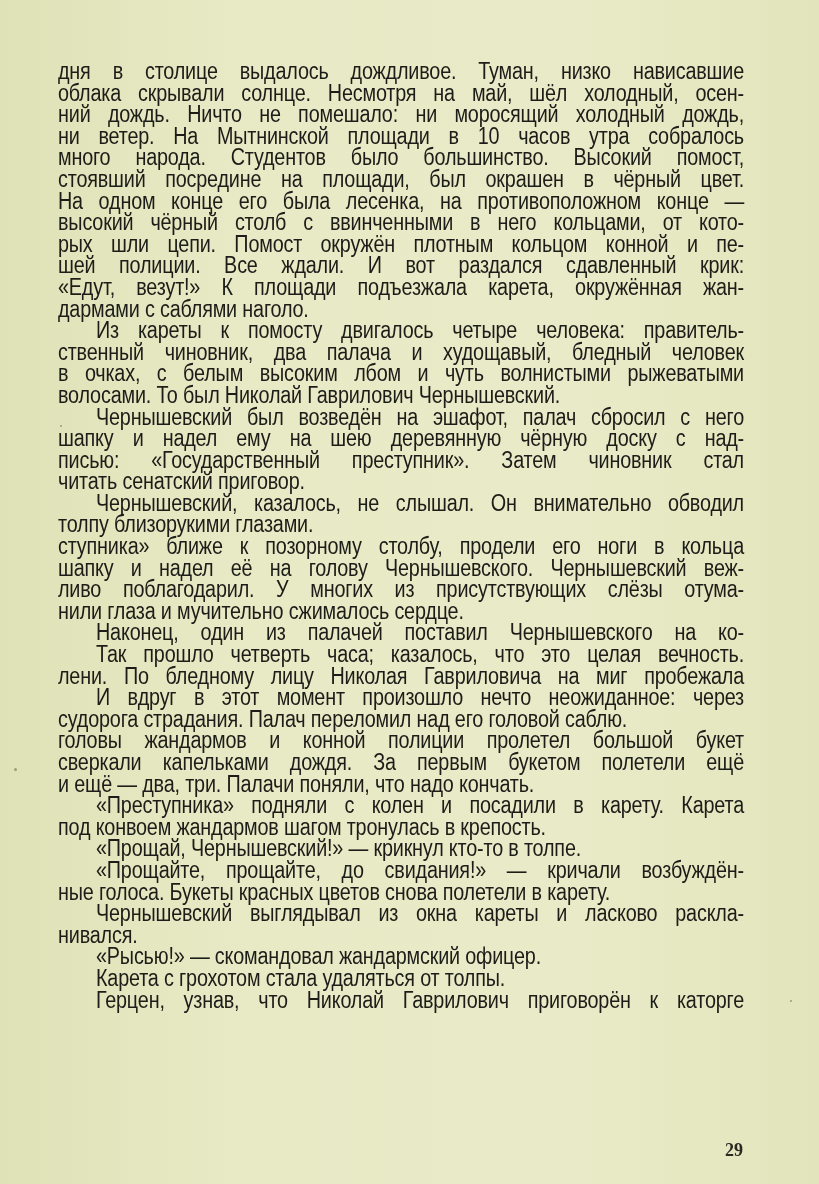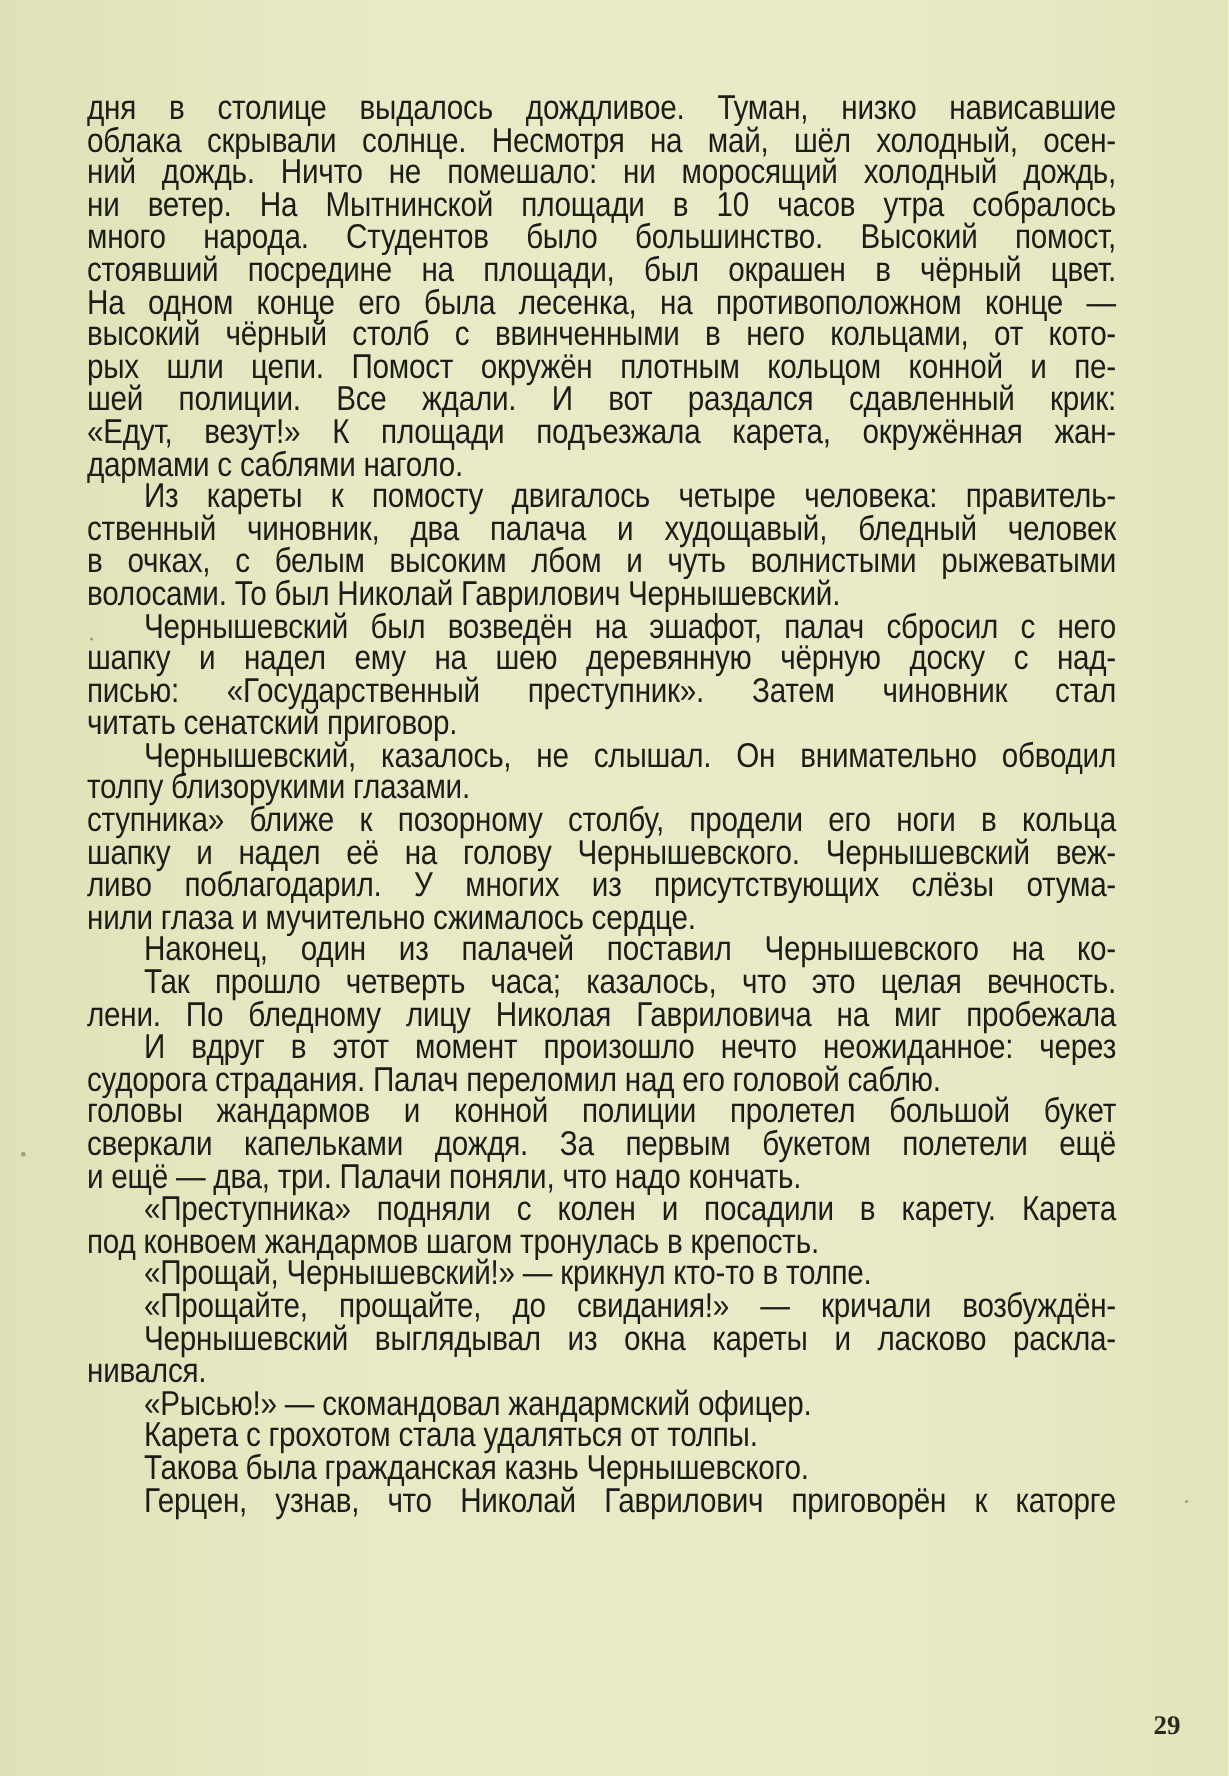--- a/index.html
+++ b/index.html
@@ -47,21 +47,20 @@
     text-align-last: inherit;
   }
   .page-number {
     position: absolute;
     left: 725px;
     top: 1140px;
     font-size: 18px;
     font-family: "Liberation Serif", serif;
     font-weight: bold;
     color: #2a2a22;
-    margin-left: 44px;
   }
   .speck {
     position: absolute;
     width: 3px;
     height: 3px;
     border-radius: 50%;
     background: #9a9c7c;
   }
 </style>
 </head>
@@ -99,25 +98,25 @@
     <div class="line"><span class="t" style="width: 797.674px;">лени. По бледному лицу Николая Гавриловича на миг пробежала</span></div>
     <div class="line indent"><span class="t" style="width: 753.488px;">И вдруг в этот момент произошло нечто неожиданное: через</span></div>
     <div class="line last"><span class="t" style="width: 797.674px;">судорога страдания. Палач переломил над его головой саблю.</span></div>
     <div class="line"><span class="t" style="width: 797.674px;">головы жандармов и конной полиции пролетел большой букет</span></div>
     <div class="line"><span class="t" style="width: 797.674px;">сверкали капельками дождя. За первым букетом полетели ещё</span></div>
     <div class="line last"><span class="t" style="width: 797.674px;">и ещё — два, три. Палачи поняли, что надо кончать.</span></div>
     <div class="line indent"><span class="t" style="width: 753.488px;">«Преступника» подняли с колен и посадили в карету. Карета</span></div>
     <div class="line last"><span class="t" style="width: 797.674px;">под конвоем жандармов шагом тронулась в крепость.</span></div>
     <div class="line indent last"><span class="t" style="width: 753.488px;">«Прощай, Чернышевский!» — крикнул кто-то в толпе.</span></div>
     <div class="line indent"><span class="t" style="width: 753.488px;">«Прощайте, прощайте, до свидания!» — кричали возбуждён-</span></div>
+    <div class="line last"><span class="t" style="width: 797.674px;">ные голоса. Букеты красных цветов снова полетели в карету.</span></div>
     <div class="line indent"><span class="t" style="width: 753.488px;">Чернышевский выглядывал из окна кареты и ласково раскла-</span></div>
     <div class="line last"><span class="t" style="width: 797.674px;">нивался.</span></div>
     <div class="line indent last"><span class="t" style="width: 753.488px;">«Рысью!» — скомандовал жандармский офицер.</span></div>
     <div class="line indent last"><span class="t" style="width: 753.488px;">Карета с грохотом стала удаляться от толпы.</span></div>
-    <div class="line indent last"><span class="t" style="width: 753.488px;">Такова была гражданская казнь Чернышевского.</span></div>
     <div class="line indent"><span class="t" style="width: 753.488px;">Герцен, узнав, что Николай Гаврилович приговорён к каторге</span></div>
   </div>
 
 <div class="page-number">29</div>
 
 <div class="speck" style="left:14px; top:768px;"></div>
 <div class="speck" style="left:790px; top:1000px; width:2px; height:2px;"></div>
 <div class="speck" style="left:60px; top:425px; width:2px; height:2px;"></div>
 
 </body></html>

